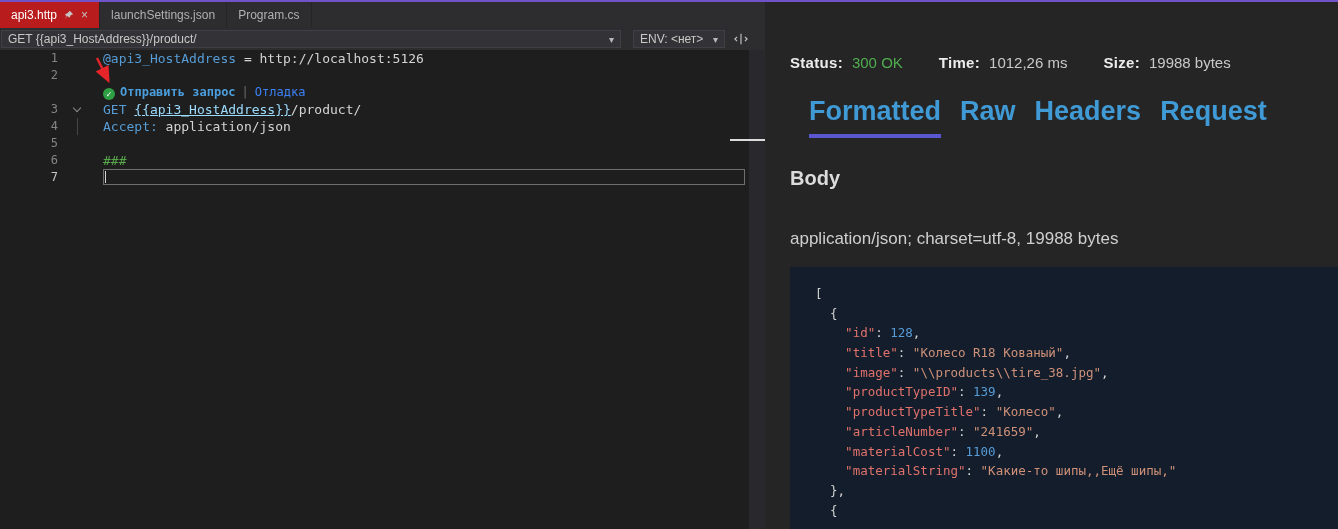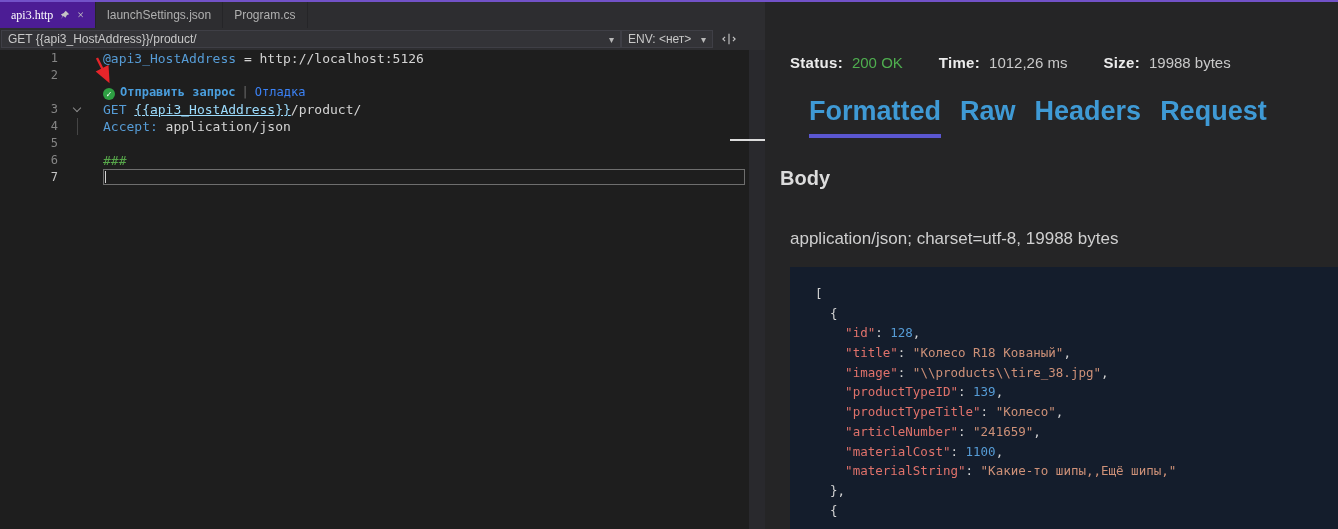--- a/index.html
+++ b/index.html
@@ -4,28 +4,28 @@
 <style>
   * { margin:0; padding:0; box-sizing:border-box; }
   body { background:#111; font-family:"Liberation Sans", sans-serif; }
   .root { position:relative; width:1338px; height:529px; background:#252526; overflow:hidden; }
   .top-accent { position:absolute; left:0; top:0; width:100%; height:2px; background:#7252c8; z-index:9; }
 
   
   .left { position:absolute; left:0; top:2px; width:765px; height:527px; background:#1e1e1e; }
   .tab-bar { position:absolute; left:0; top:0; width:100%; height:26px; background:#2d2d30; display:flex; }
   .tab { display:flex; align-items:center; gap:6px; padding:0 11px; font-size:12px; color:#b0b0b0; background:#2d2d30; border-right:1px solid #252528; cursor:default; }
-  .tab.active { background:#4c1d95; color:#ffffff;font-family:Liberation Serif, serif; }
+  .tab.active { background:#b91c1c; color:#ffffff; }
   .tab .pin { display:inline-flex; align-items:center; }
   .tab .close { font-size:12px; color:#c5c5c5; margin-left:1px; }
 
   .req-bar { position:absolute; left:0; top:26px; width:100%; height:22px; background:#2d2d30; display:flex; align-items:center; }
   .combo { height:18px; background:#333337; border:1px solid #3f3f46; color:#c8c8c8; font-size:12px; display:flex; align-items:center; justify-content:space-between; padding:0 6px; }
   .combo.request { width:620px; margin-left:1px; }
-  .combo.env { width:92px; margin-left:0; }
+  .combo.env { width:92px; margin-left:12px; }
   .chev-down { color:#b8b8b8; font-size:10px; margin-left:8px; }
   .split-btn { margin-left:9px; display:flex; align-items:center; }
 
   .editor { position:absolute; left:0; top:48px; right:16px; bottom:0; font-family:"DejaVu Sans Mono", monospace; font-size:13px; line-height:17px; }
   .row { display:flex; height:17px; position:relative; }
   .g { width:70px; text-align:right; padding-right:12px; color:#858585; font-size:12px; line-height:17px; }
   .g.cur { color:#c6c6c6; }
   .f { width:18px; position:relative; }
   .chev { position:absolute; left:4px; top:4px; width:6px; height:6px; border-right:1px solid #8a8a8a; border-bottom:1px solid #8a8a8a; transform:rotate(45deg); }
   .guide { position:absolute; left:7px; top:0; height:100%; border-left:1px solid #454545; }
@@ -54,21 +54,21 @@
   .status-row { position:absolute; left:25px; top:52px; display:flex; align-items:center; font-size:15px; white-space:nowrap; }
   .status-row .lbl { font-weight:bold; color:#ececec; margin-left:36px; letter-spacing:0.3px; }
   .status-row .lbl.first { margin-left:0; }
   .status-row .val { margin-left:9px; color:#c9c9c9; }
   .status-row .val.green { color:#4fae4f; }
 
   .resp-tabs { position:absolute; left:25px; top:94px; display:flex; gap:19px; font-size:27px; font-weight:bold; color:#3f9ad5; }
   .resp-tab { padding-bottom:7px; cursor:default; }
   .resp-tab.active { border-bottom:4px solid #5b57d1;margin-left:19px; }
 
-  .body-heading { position:absolute; left:15px; top:165px; font-size:20px; font-weight:bold; color:#dcdcdc; }
+  .body-heading { position:absolute; left:25px; top:165px; font-size:20px; font-weight:bold; color:#dcdcdc; }
   .content-type { position:absolute; left:25px; top:227px; font-size:17px; color:#cfcfcf; }
 
   .json-box { position:absolute; left:25px; right:0; top:265px; bottom:0; background:#141d2c; padding:17px 10px 0 25px; font-family:"DejaVu Sans Mono", monospace; font-size:12.5px; line-height:19.7px; overflow:hidden; }
   .j-line { white-space:pre; height:19.7px; }
   .j-p { color:#d4d4d4; }
   .j-k { color:#e0726b; }
   .j-s { color:#ce9178; }
   .j-n { color:#569cd6; }
 </style>
 </head>
@@ -170,21 +170,21 @@
       <line x1="7" y1="6" x2="18" y2="28" stroke="#e5252a" stroke-width="2.4" marker-end="url(#ah)"></line>
     </svg>
 
     <div class="scrollbar"></div>
     <div class="scroll-marker"></div>
   </div>
 
   <div class="right">
     <div class="status-row">
       <span class="lbl first">Status:</span>
-      <span class="val green">200 OK</span>
+      <span class="val green">300 OK</span>
       <span class="lbl">Time:</span>
       <span class="val">1012,26 ms</span>
       <span class="lbl">Size:</span>
       <span class="val">19988 bytes</span>
     </div>
 
     <div class="resp-tabs">
         <div class="resp-tab active">Formatted</div>
         <div class="resp-tab">Raw</div>
         <div class="resp-tab">Headers</div>

